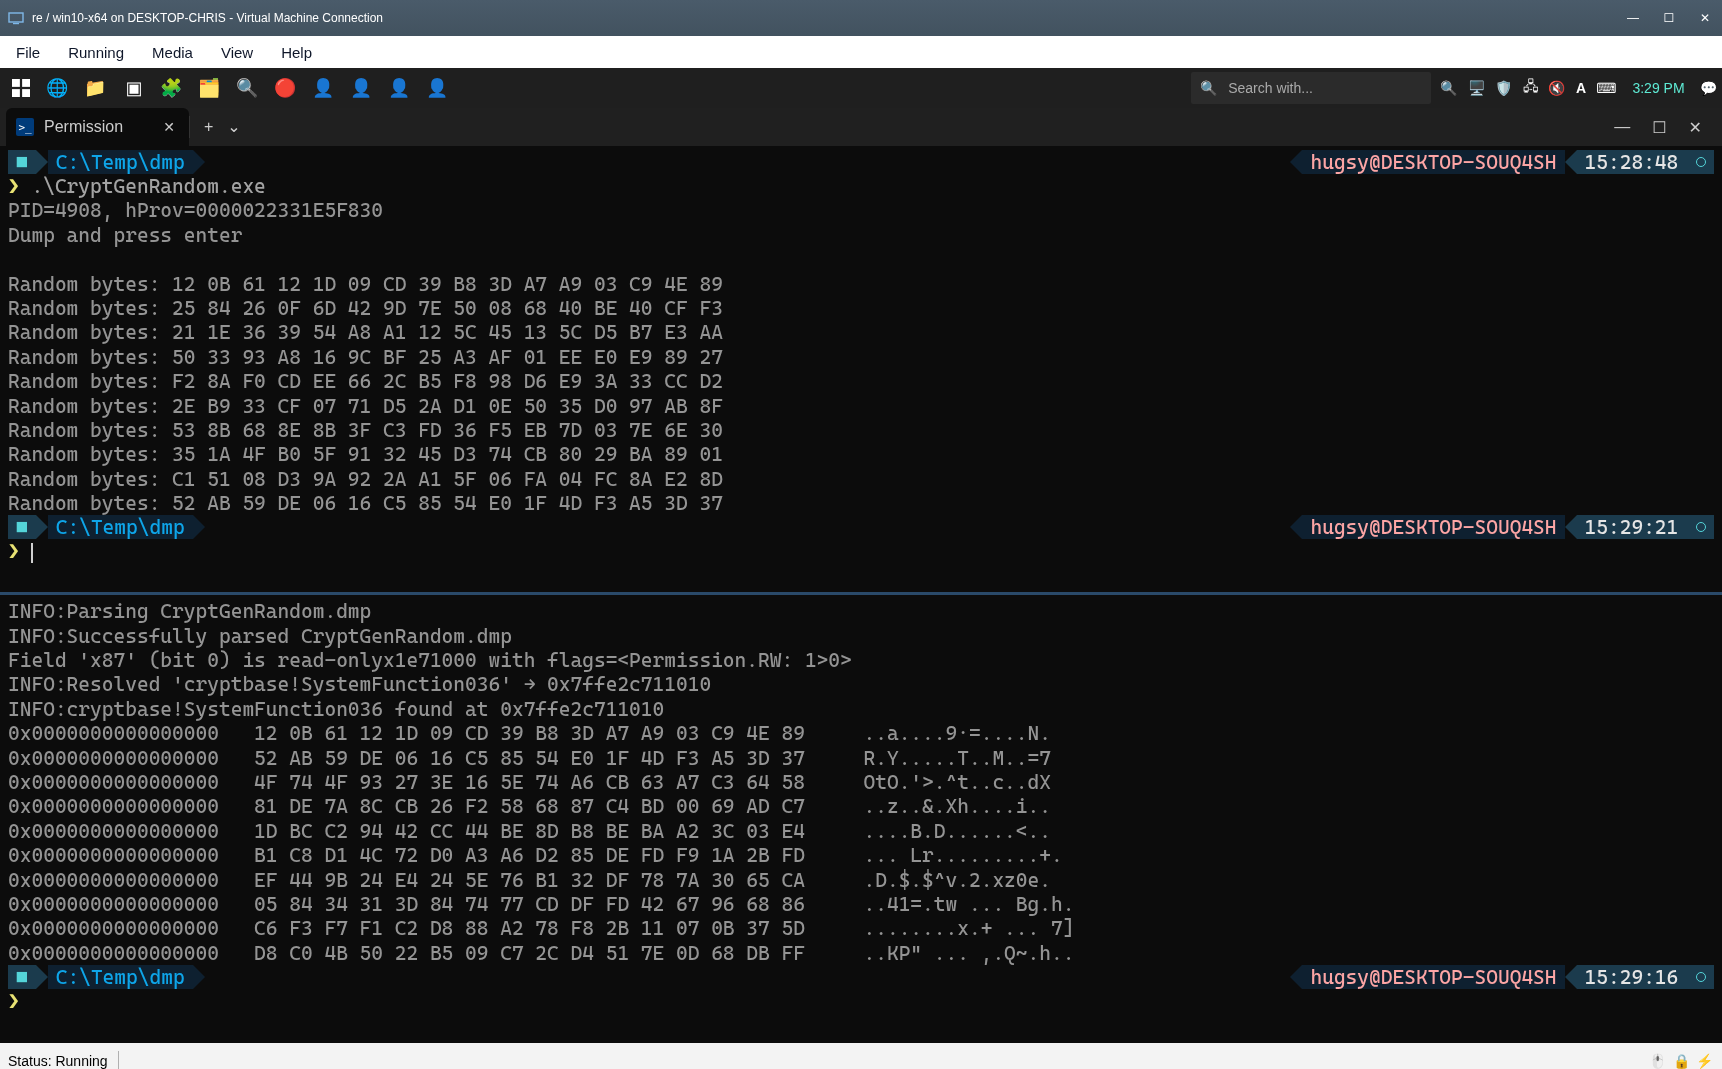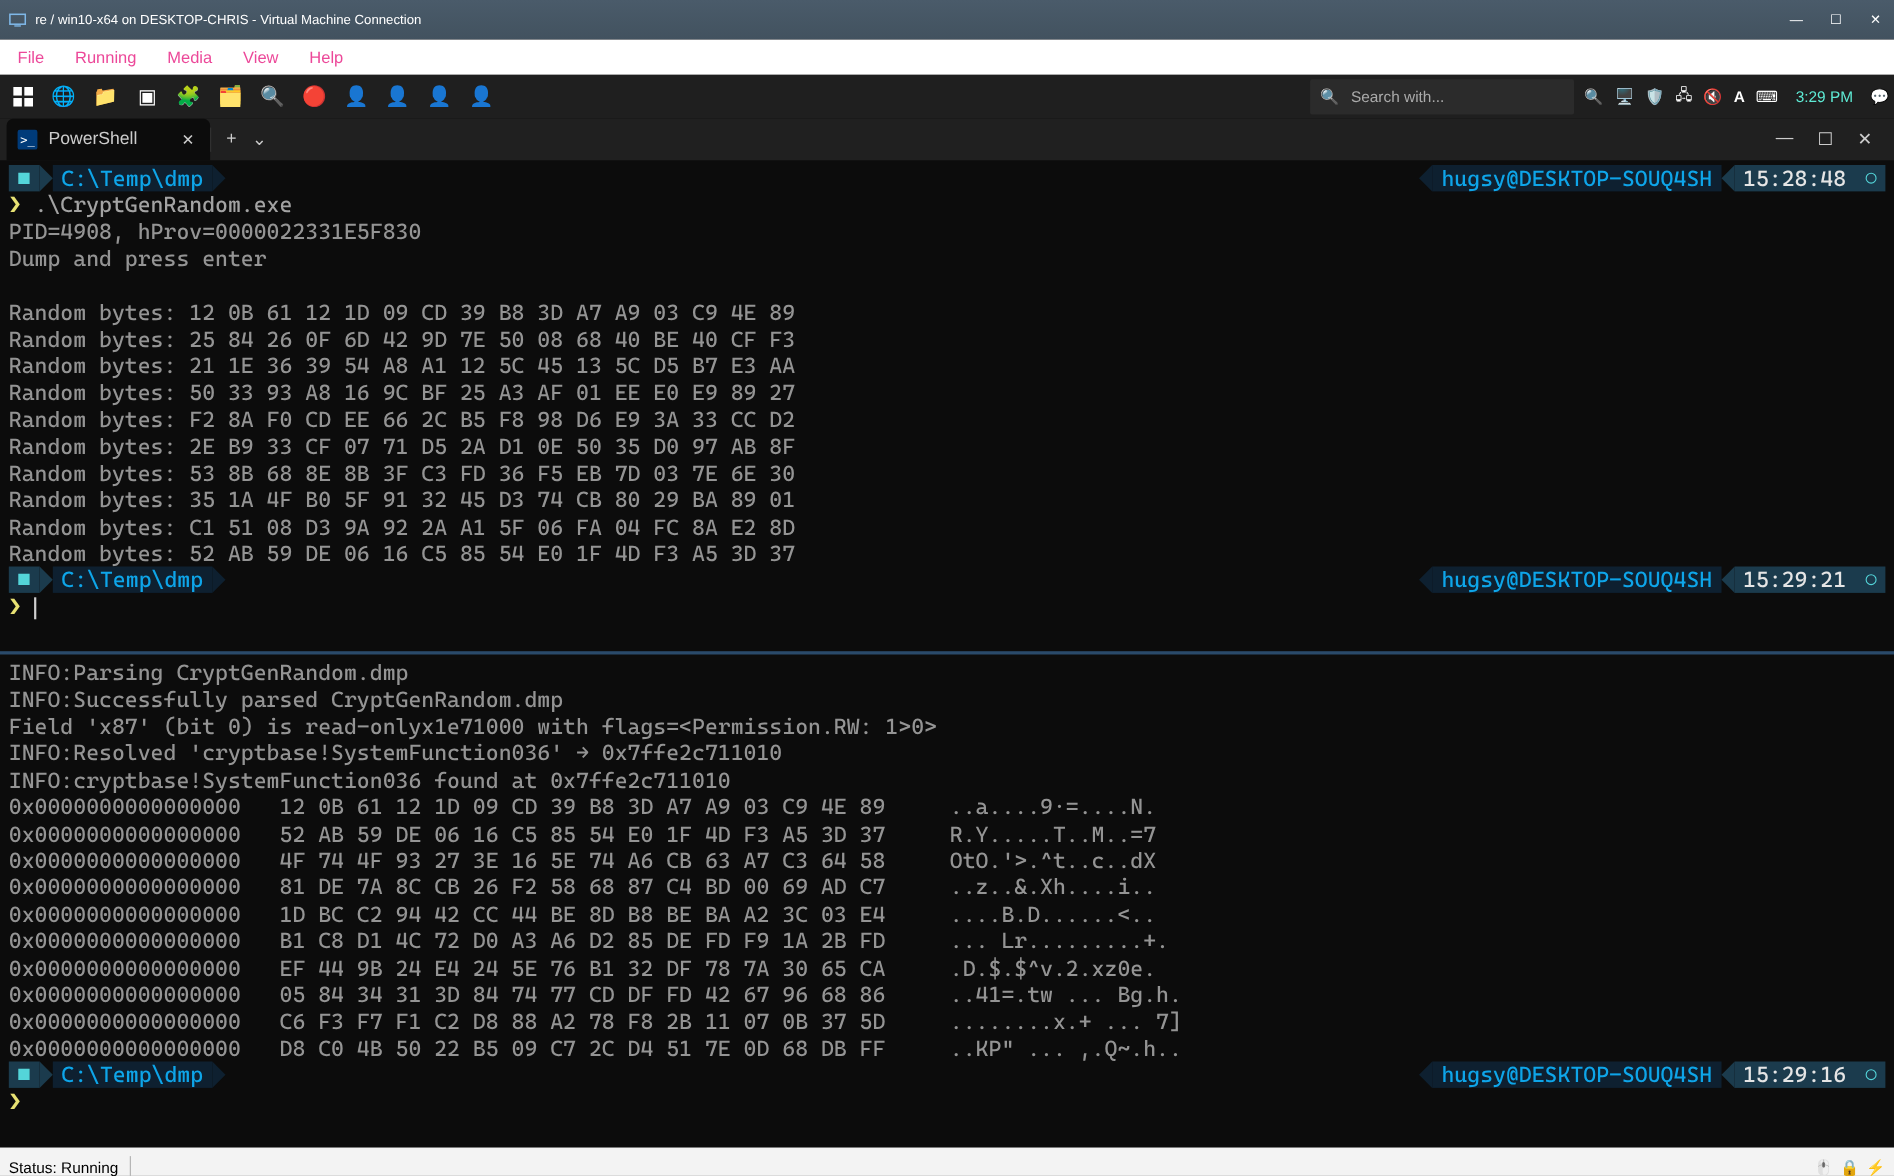--- a/index.html
+++ b/index.html
@@ -25,21 +25,21 @@
 .vm-titlebar .title-text { flex: 1; }
 .vm-titlebar .win-controls { display: flex; gap: 18px; }
 .vm-titlebar .win-controls span { width: 18px; text-align: center; cursor: default; }
 .vm-menubar {
   height: 32px;
   background: #fff;
   display: flex;
   align-items: center;
   padding: 0 6px;
   font-size: 15px;
-  color: #ec4899;
+  color: #0f172a;
   gap: 8px;
 }
 .vm-menubar span { padding: 4px 10px; }
 .taskbar {
   height: 40px;
   background: #1f1f1f;
   display: flex;
   align-items: center;
   color: #fff;
   font-size: 14px;
@@ -99,21 +99,21 @@
 .seg { display:inline-flex; align-items:center; height:24px; padding: 0 8px; }
 .seg.s1 { background:#1b3b4d; color:#54d5d9; }
 .seg.s2 { background:#0e2030; color:#0ea5e9; }
 .arrow-right { width:0; height:0; border-top:12px solid transparent; border-bottom:12px solid transparent; display:inline-block; }
 .ar1 { border-left: 12px solid #1b3b4d; }
 .ar2 { border-left: 12px solid #0e2030; }
 .right-bar { margin-left: auto; display: flex; align-items: center; height: 24px;}
 .arrow-left { width:0;height:0;border-top:12px solid transparent;border-bottom:12px solid transparent; display:inline-block;}
 .al1 { border-right: 12px solid #0e2030; }
 .al2 { border-right: 12px solid #1b3b4d; }
-.seg.r1 { background:#0e2030; color:#0ea5e9; }
+.seg.r1 { background:#0e2030; color:#fca5a5; }
 .seg.r2 { background:#1b3b4d; color:#e5e5e5; }
 .clock-icon { display:inline-block; width:10px;height:10px; border:1px solid #54d5d9; border-radius:50%; margin-left:6px; position:relative;}
 
 .term .line { white-space: pre; }
 .term .prompt-sym { color:#e8e273; }
 .term .cmd { color:#a3a3a3; }
 .term .gray { color:#949494; }
 .term .cursor { display:inline-block; width:2px; height:20px; background:#d0d0d0; vertical-align:middle; }
 
 .statusbar {
@@ -189,21 +189,21 @@
     <span style="font-weight:bold">A</span>
     <span>⌨</span>
     <span class="clock">3:29 PM</span>
     <span>💬</span>
   </div>
 </div>
 
 <div class="terminal-tabs">
   <div class="tab">
     <span class="ps-icon">&gt;_</span>
-    <span>PowerShell</span>
+    <span>Permission</span>
     <span class="close">✕</span>
   </div>
   <div class="tab-add">
     <span>+</span>
     <span>⌄</span>
   </div>
   <div class="tab-controls">
     <span>—</span>
     <span>☐</span>
     <span>✕</span>

